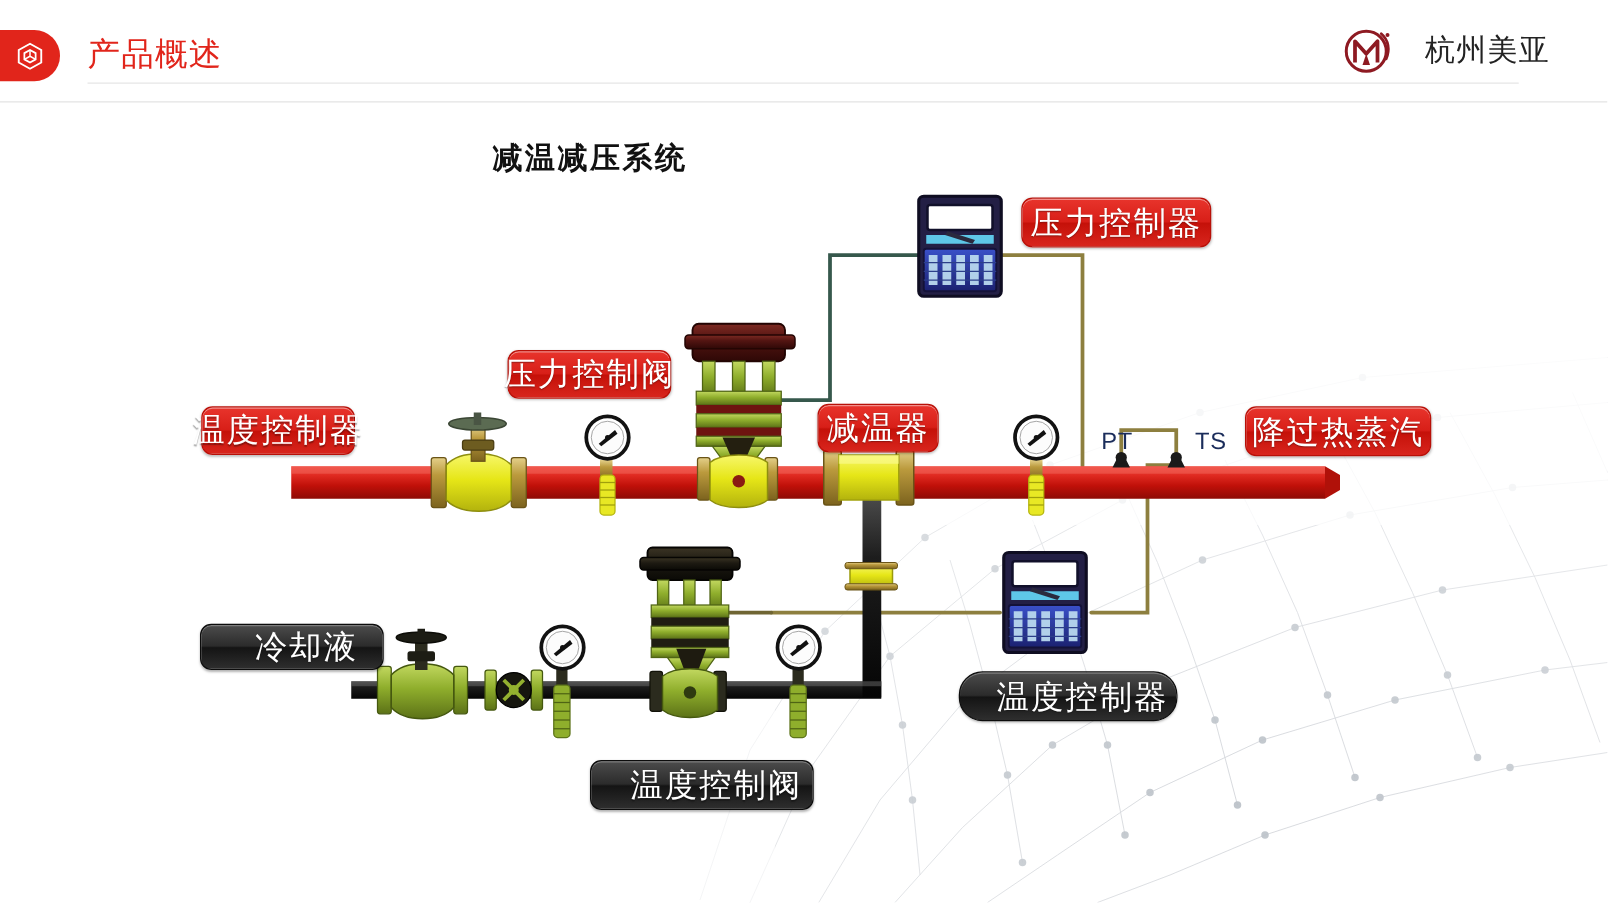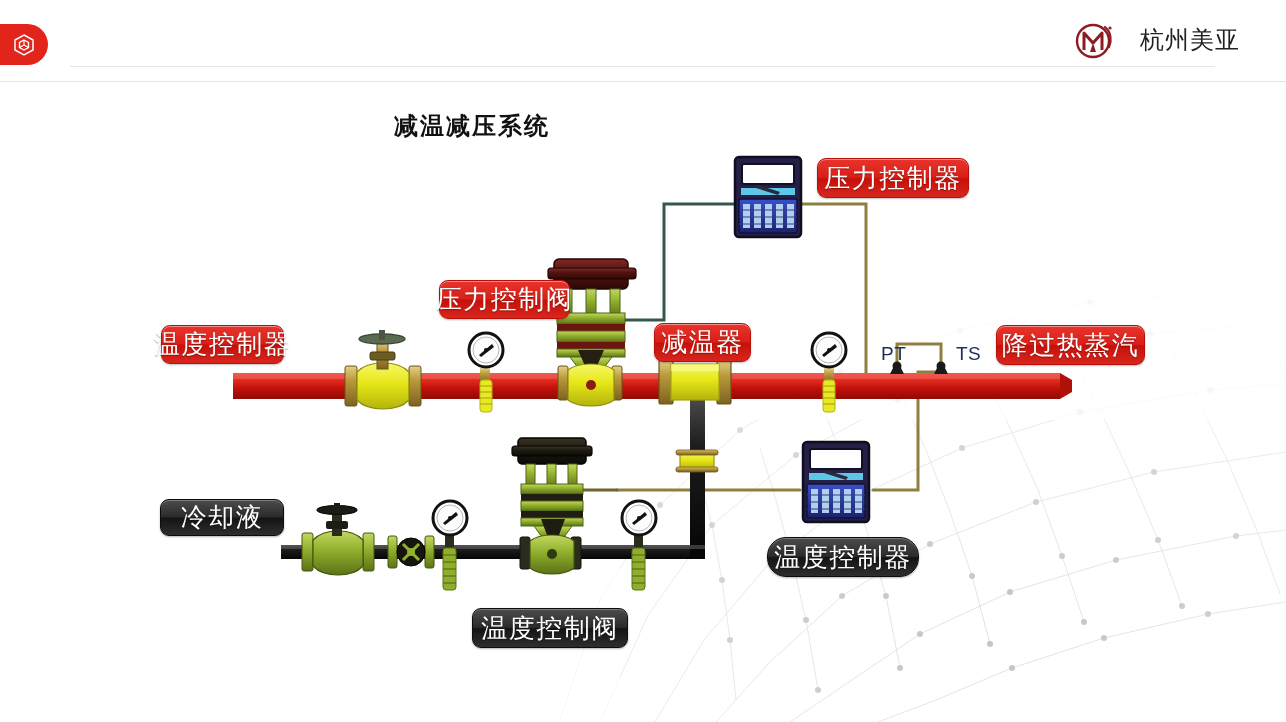--- a/index.html
+++ b/index.html
@@ -42,20 +42,21 @@
   }
   .tag.red{
     background:linear-gradient(180deg,#e8342c 0%,#d81f18 48%,#c51109 52%,#d8251d 100%);
     border:1px solid #b81008;
     box-shadow:inset 0 1px 0 rgba(255,255,255,.45),0 1px 2px rgba(0,0,0,.25);
   }
   .tag.dark{
     background:linear-gradient(180deg,#4c4c4c 0%,#2b2b2b 48%,#141414 52%,#2e2e2e 100%);
     border:1px solid #0c0c0c;
     box-shadow:inset 0 1px 0 rgba(255,255,255,.28),0 1px 2px rgba(0,0,0,.3);
+    padding-left:23px;
   }
   .sensor-label{
     position:absolute;z-index:7;font-size:19px;color:#1b2d5b;letter-spacing:.5px;
     font-family:"Liberation Sans","DejaVu Sans",sans-serif;
   }
 </style>
 </head>
 <body>
 
 <svg id="bg-mesh" width="1286" height="722" viewBox="0 0 1286 722">
@@ -131,20 +132,21 @@
 </svg>
 
 <div id="header">
   <div id="brand-badge">
     <svg width="22" height="24" viewBox="0 0 22 24">
       <polygon points="11,2 20,7 20,17 11,22 2,17 2,7" fill="none" stroke="#fff" stroke-width="1.5"></polygon>
       <polygon points="11,7 15.5,9.5 15.5,14.5 11,17 6.5,14.5 6.5,9.5" fill="none" stroke="#fff" stroke-width="1.4"></polygon>
       <path d="M11 7 L11 12 M11 12 L6.5 14.5 M11 12 L15.5 14.5" stroke="#fff" stroke-width="1.2" fill="none"></path>
     </svg>
   </div>
+  <div id="page-title">产品概述</div>
   <div id="title-underline"></div>
   <div id="header-rule"></div>
 
   <div id="logo-wrap">
     <svg width="44" height="44" viewBox="0 0 44 44">
       <circle cx="21" cy="23" r="16" fill="none" stroke="#8e1a22" stroke-width="2.4"></circle>
       <path d="M33 9 C39 14 40 22 37 29" fill="none" stroke="#8e1a22" stroke-width="2.2" stroke-linecap="round"></path>
       <path d="M12 32 L12 15 L21 25 L30 15 L30 32" fill="none" stroke="#8e1a22" stroke-width="3" stroke-linejoin="round"></path>
       <path d="M21 25 L18 34 L24 34 Z" fill="#8e1a22"></path>
       <circle cx="38" cy="10" r="1.6" fill="#8e1a22"></circle>
@@ -400,21 +402,21 @@
         <line x1="632" y1="562" x2="645" y2="562"></line>
       <line x1="632" y1="569" x2="645" y2="569"></line>
         <line x1="632" y1="576" x2="645" y2="576"></line>
       <line x1="632" y1="583" x2="645" y2="583"></line>
     </g>
   </g>
 </svg>
 
 <div id="tag-layer">
     <div class="tag red" style="left: 161px; top: 325px; width: 121px; height: 37px;">温度控制器</div>
-    <div class="tag red" style="left: 406px; top: 280px; width: 129px; height: 37px; margin-left: 33px;">压力控制阀</div>
+    <div class="tag red" style="left: 406px; top: 280px; width: 129px; height: 37px;">压力控制阀</div>
     <div class="tag red" style="left: 817px; top: 158px; width: 150px; height: 38px;">压力控制器</div>
     <div class="tag red" style="left: 654px; top: 323px; width: 95px; height: 37px;">减温器</div>
     <div class="tag red" style="left: 996px; top: 325px; width: 147px; height: 38px;">降过热蒸汽</div>
     <div class="tag dark" style="left: 160px; top: 499px; width: 122px; height: 35px;">冷却液</div>
     <div class="tag dark" style="left: 472px; top: 584px; width: 154px; height: 38px; margin-top: 24px;">温度控制阀</div>
     <div class="tag dark" style="left: 767px; top: 537px; width: 150px; height: 38px; border-radius: 19px;">温度控制器</div>
   </div>
 <div id="sensor-layer">
     <div class="sensor-label" style="left: 881px; top: 343px;">PT</div>
     <div class="sensor-label" style="left: 956px; top: 343px;">TS</div>

